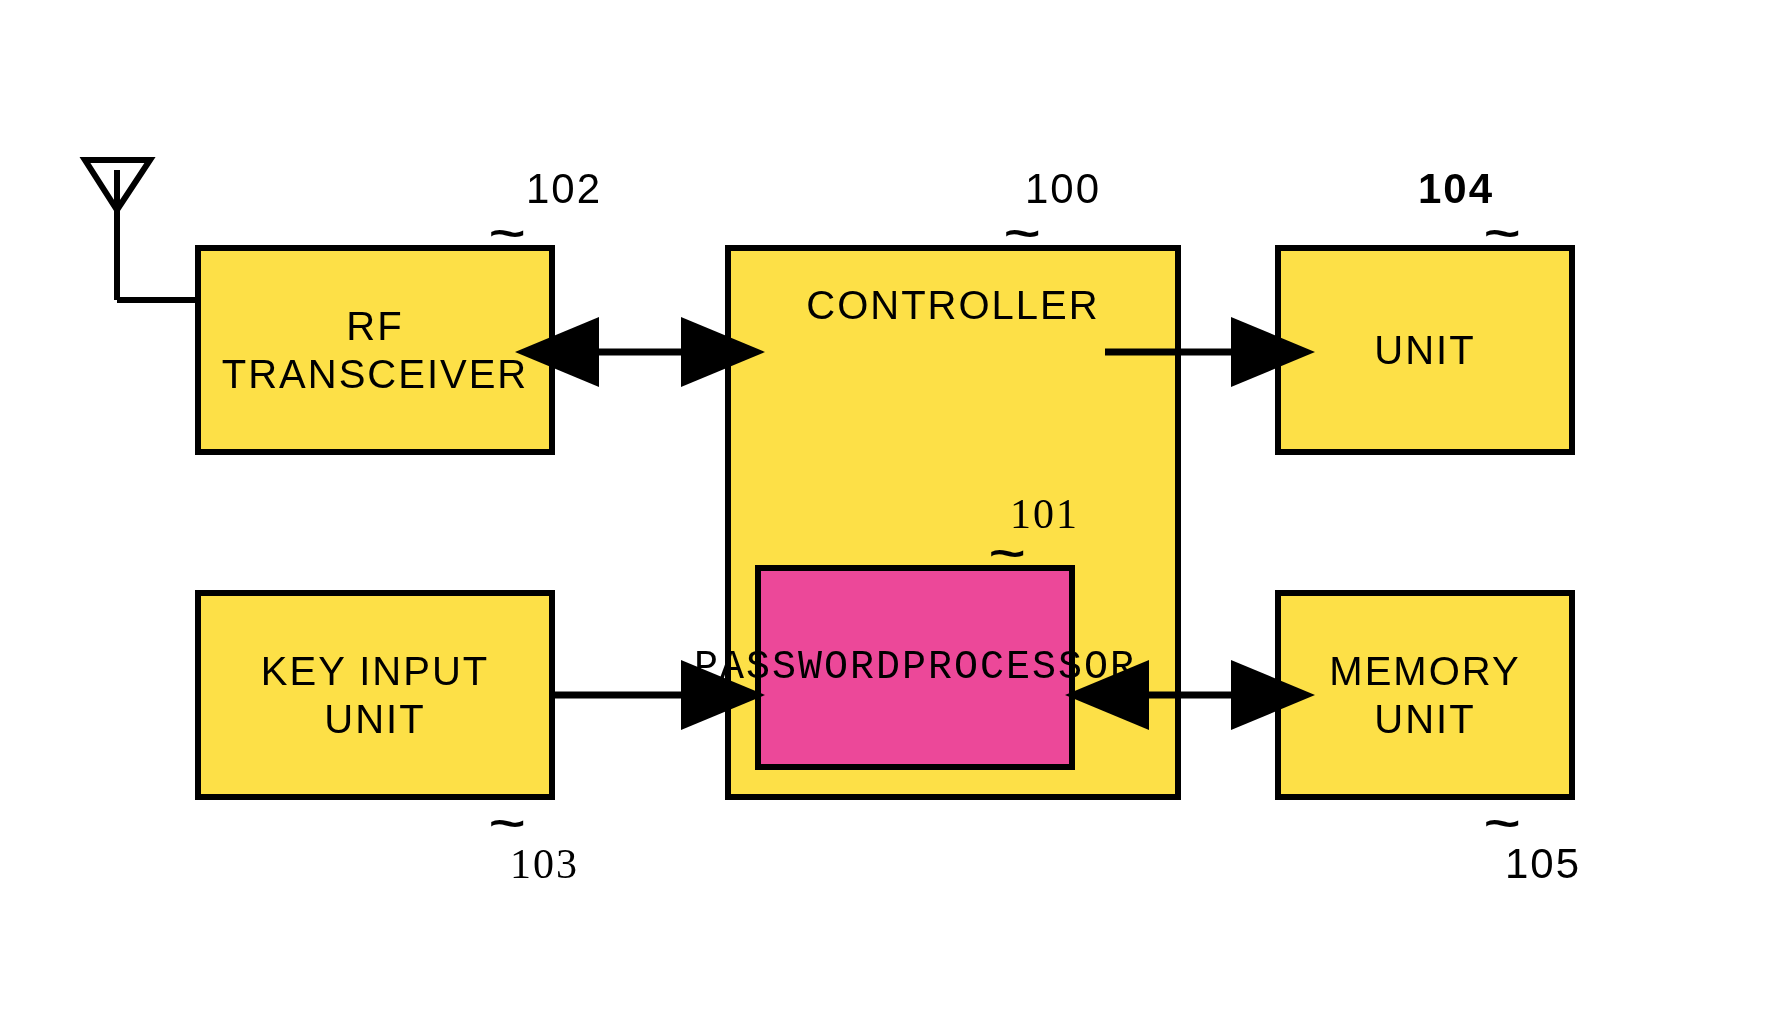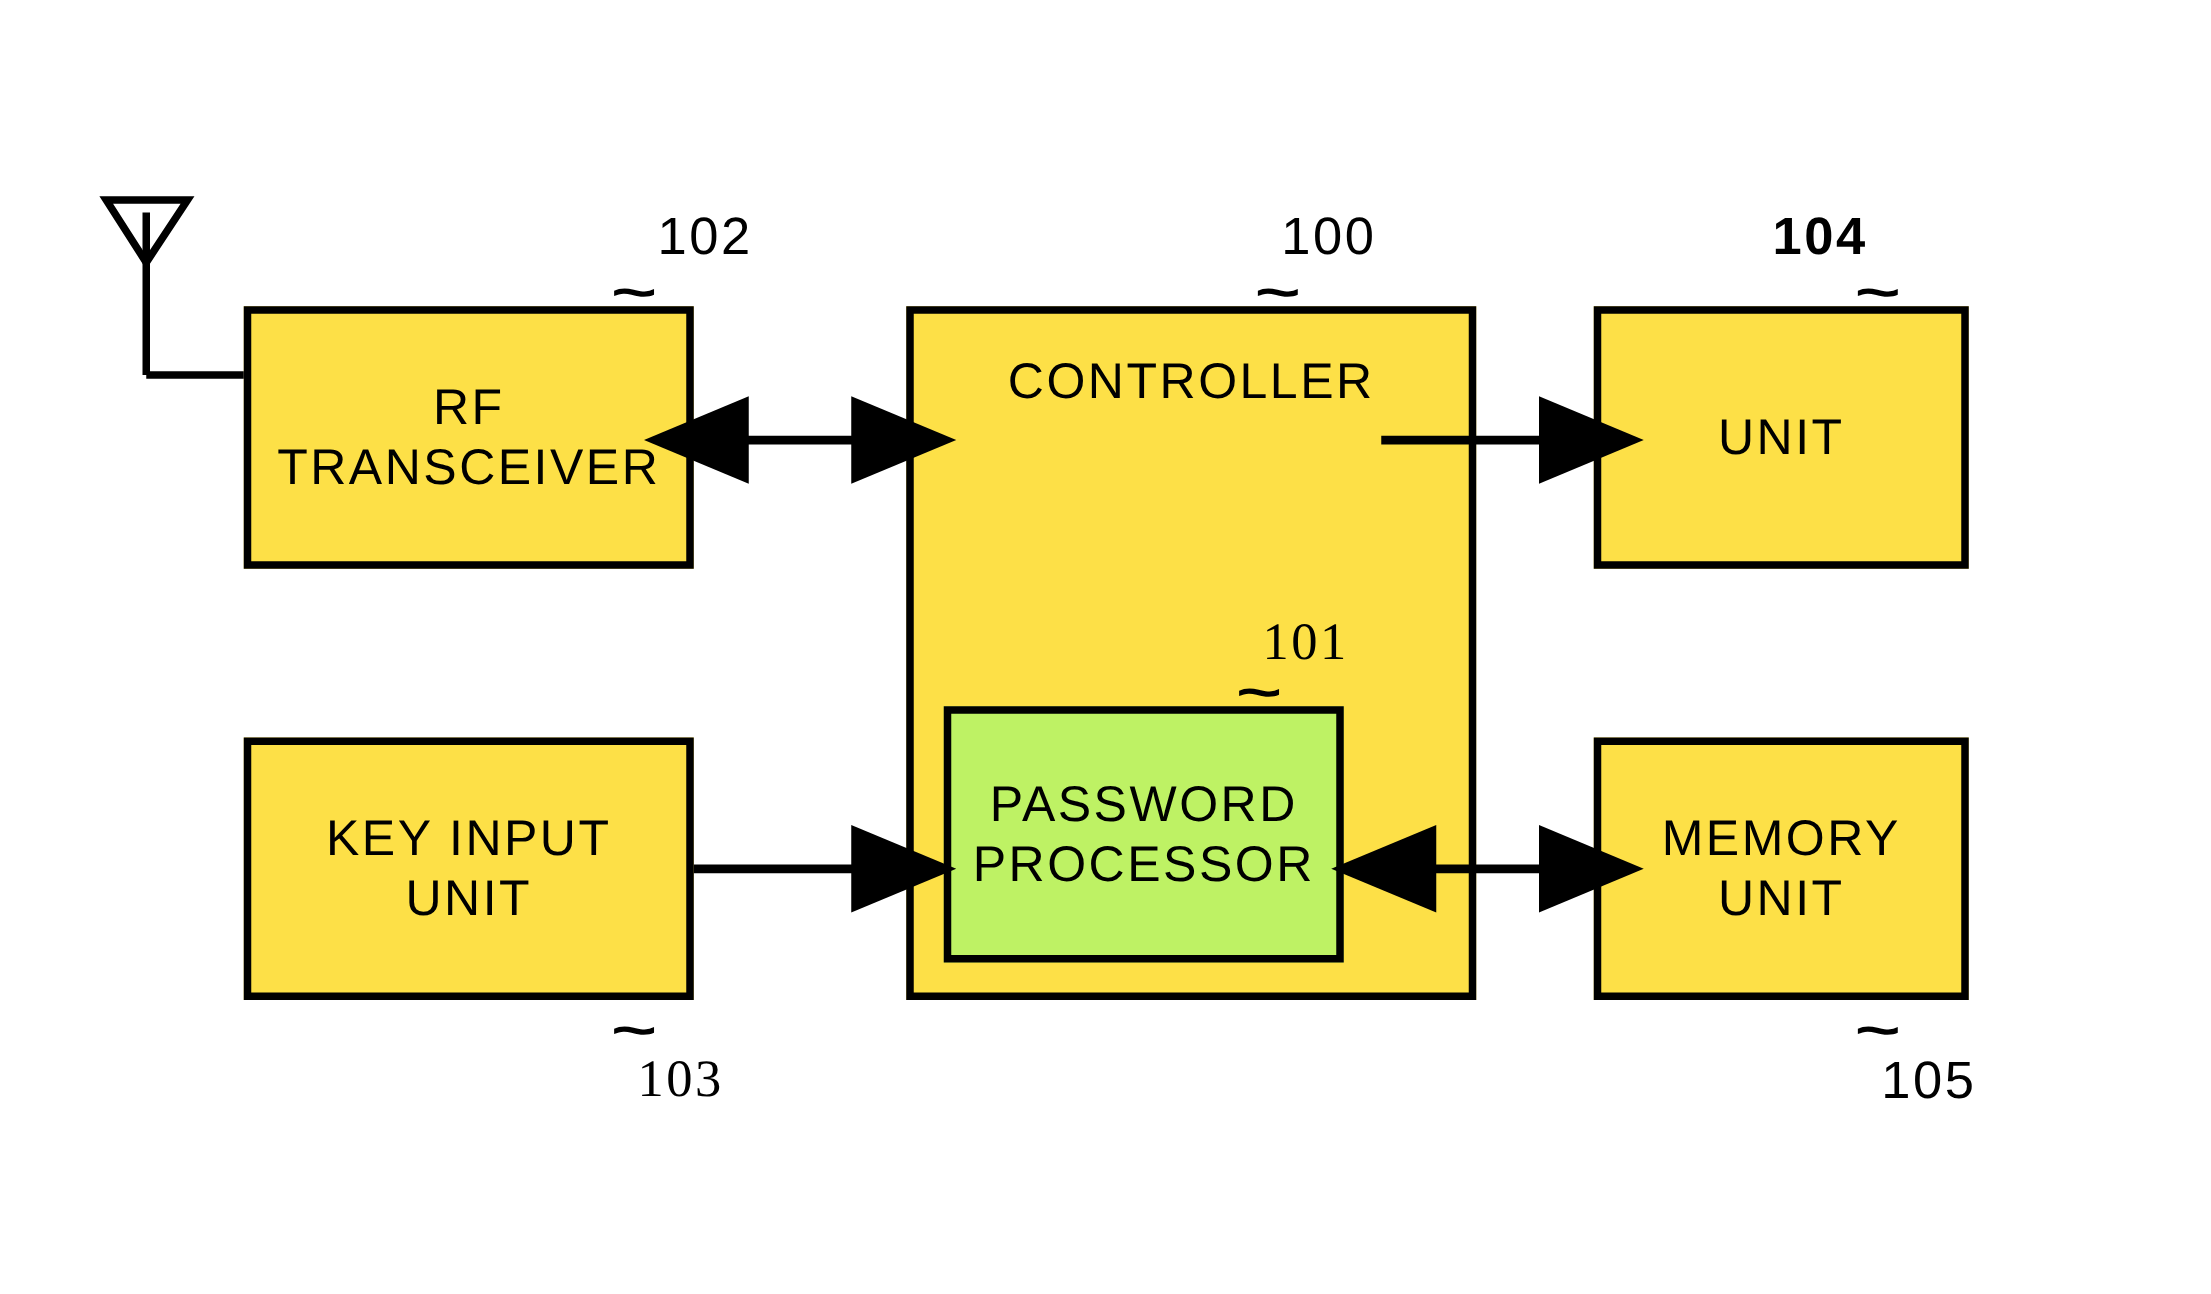--- a/index.html
+++ b/index.html
@@ -31,28 +31,28 @@
   }
   .box.controller {
     justify-content: flex-start;
     padding-top: 30px;
   }
   .inner-box {
     position: absolute;
     border: 6px solid #000;
     box-sizing: border-box;
     display: flex;
-    flex-direction: column;
     align-items: center;
     justify-content: center;
     text-align: center;
     font-size: 40px;
     letter-spacing: 2px;
     line-height: 1.2;
-    background: #bef264;
+    background: #ec4899;
+    font-family: Liberation Mono, monospace;
   }
   .ref-label {
     position: absolute;
     font-size: 42px;
     letter-spacing: 2px;
   }
   .tilde {
     position: absolute;
     font-size: 42px;
     transform: scaleX(1.5);

